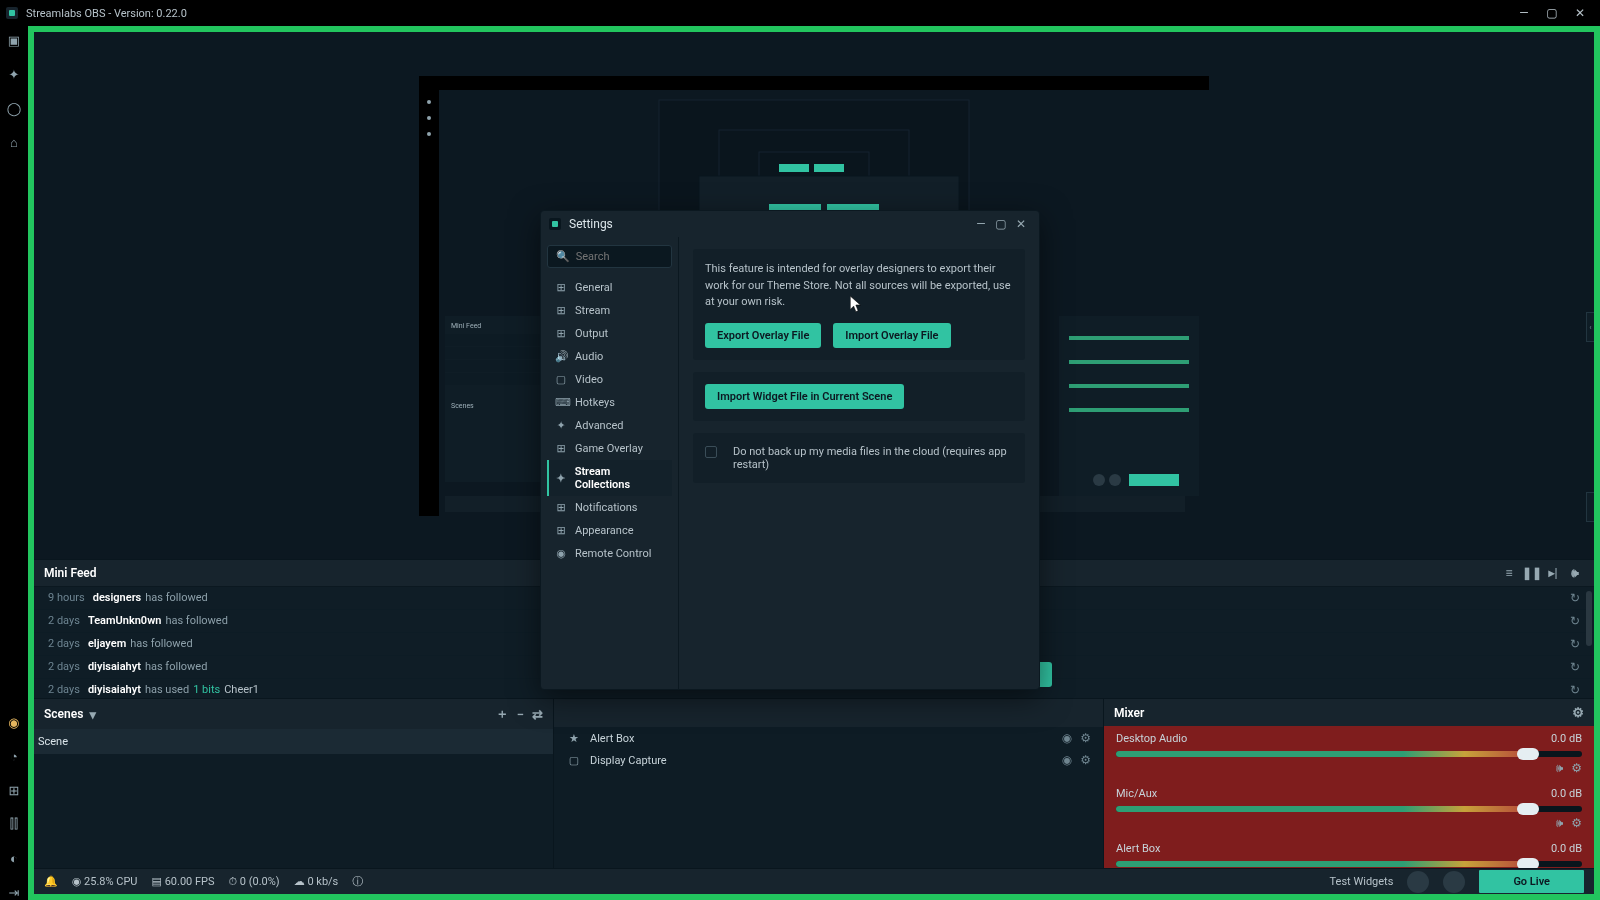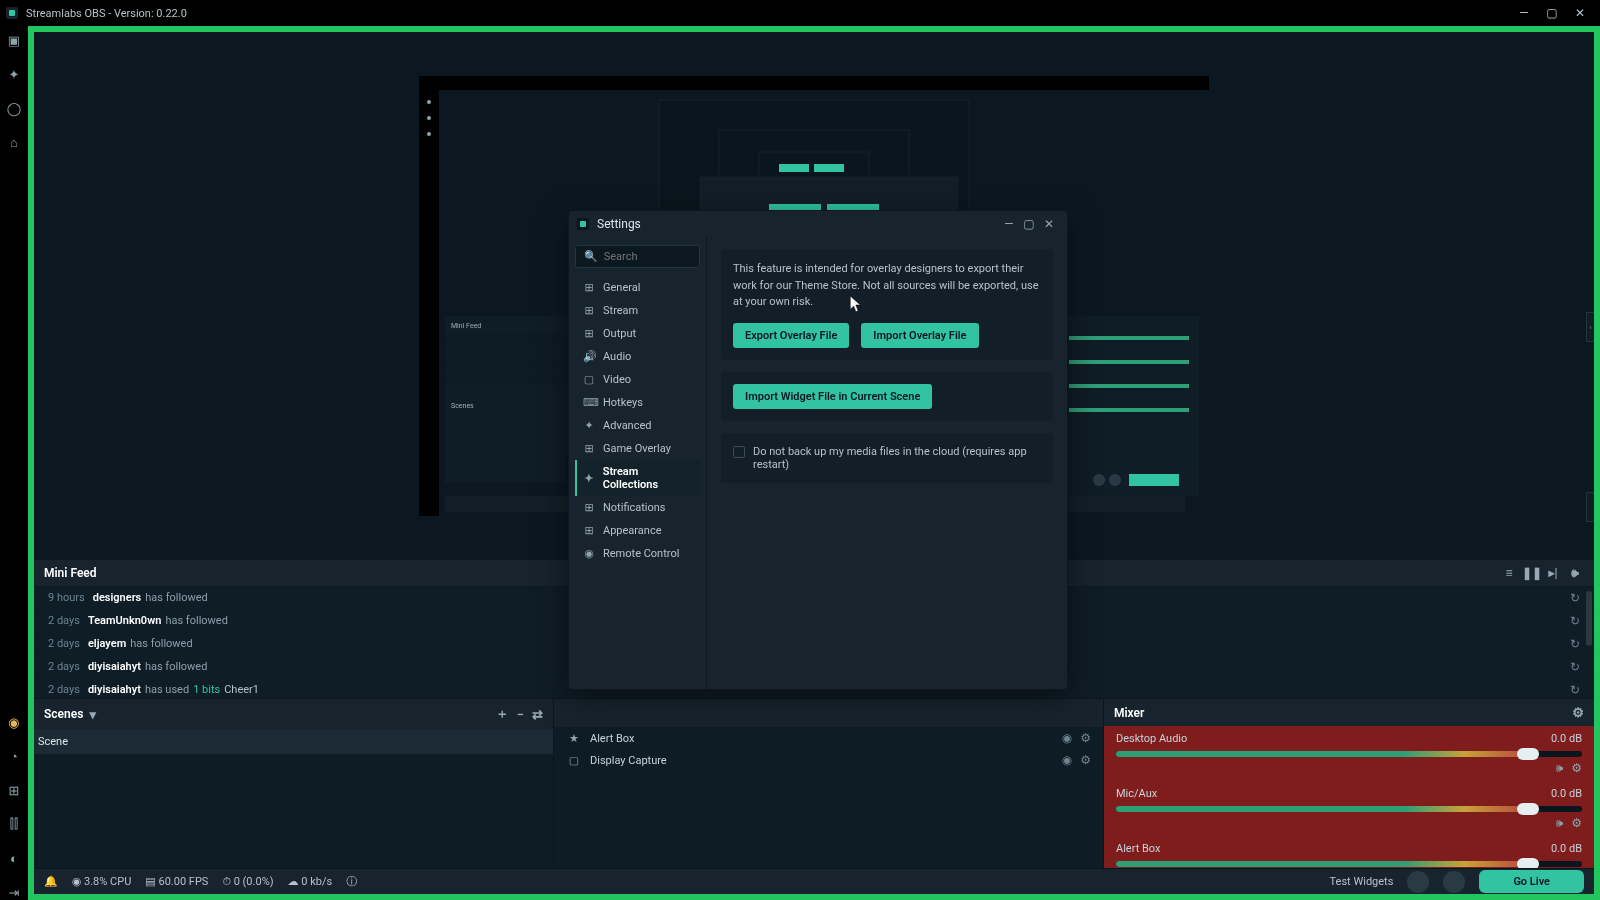--- a/index.html
+++ b/index.html
@@ -61,41 +61,41 @@
 .mixer .mval{color:#c7d3d9}
 .mixer .bar{position:relative;height:6px;background:#09151c;border-radius:3px;margin-top:6px}
 .mixer .bar .fill{position:absolute;left:0;top:0;bottom:0;background:linear-gradient(90deg,#2e9e74 0%,#2e9e74 70%,#c7a23a 85%,#b74b3a 100%);border-radius:3px}
 .mixer .bar .knob{position:absolute;top:-3px;width:22px;height:12px;background:#e5eef2;border-radius:6px}
 .mixer .icons{display:flex;gap:8px;color:#8fa3ad;font-size:12px;margin-top:4px;justify-content:flex-end}
 
 
 .status{height:26px;background:#17242d;border-top:1px solid #09161e;display:flex;align-items:center;padding:0 10px;font-size:11px;color:#b6c2c9;gap:14px}
 .status .sp{flex:1}
 .status .pill{width:22px;height:22px;border-radius:11px;background:#2a3a44;display:inline-block}
-.status .golive{background:#31c3a2;color:#0c1821;padding:5px 34px;border-radius:6px;font-weight:600}
-
-
-.modal{position:absolute;left:568px;top:210px;width:500px;height:480px;background:#17242d;border:1px solid #0b1820;border-radius:4px;box-shadow:0 8px 30px rgba(0,0,0,.5);display:flex;flex-direction:column;z-index:50}
+.status .golive{background:#31c3a2;color:#0c1821;padding:5px 34px;border-radius:1px;font-weight:600}
+
+
+.modal{position:absolute;left:540px;top:210px;width:500px;height:480px;background:#17242d;border:1px solid #0b1820;border-radius:4px;box-shadow:0 8px 30px rgba(0,0,0,.5);display:flex;flex-direction:column;z-index:50}
 .modal .mtitle{display:flex;align-items:center;padding:6px 8px;font-size:12px;color:#dbe5ea}
 .modal .mtitle .mlogo{width:12px;height:12px;background:#09161e;border-radius:2px;margin-right:8px;display:flex;align-items:center;justify-content:center}
 .modal .mtitle .mlogo::after{content:"";width:6px;height:6px;background:#31c3a2;border-radius:1px}
 .modal .mtitle .sp{flex:1}
 .modal .mtitle .wb{width:20px;text-align:center;color:#97a9b2;font-size:12px}
 .modal .mbody{flex:1;display:flex;min-height:0}
 .modal .side{width:138px;border-right:1px solid #0b1820;padding:8px 6px;overflow:auto}
 .modal .search{display:flex;align-items:center;background:#0b1820;border:1px solid #223540;border-radius:3px;padding:4px 8px;font-size:11px;color:#6f8590;margin-bottom:8px}
 .modal .search input{background:transparent;border:none;outline:none;color:#dbe5ea;font-size:11px;flex:1;margin-left:6px}
 .modal .cat{display:flex;align-items:center;padding:5px 6px;font-size:11px;color:#b6c2c9;border-left:2px solid transparent;gap:8px}
 .modal .cat .ci{width:12px;text-align:center;color:#8fa3ad}
 .modal .cat.active{color:#fff;font-weight:600;border-left-color:#31c3a2;background:#13212a}
 .modal .content{flex:1;padding:12px 14px;overflow:auto}
 .modal .card{background:#121f28;border-radius:3px;padding:12px;margin-bottom:12px}
 .modal .desc{font-size:11px;color:#b6c2c9;line-height:1.5;margin-bottom:12px}
 .modal .btn{display:inline-block;background:#31c3a2;color:#0c1821;font-size:11px;font-weight:600;padding:6px 12px;border-radius:3px;margin-right:8px}
-.modal .chk{display:flex;align-items:flex-start;font-size:11px;color:#b6c2c9;gap:8px}
+.modal .chk{display:flex;align-items:flex-start;font-size:11px;color:#b6c2c9;gap:16px}
 .modal .chk .box{width:12px;height:12px;border:1px solid #3a4d58;border-radius:2px;flex:none;margin-top:1px}
 .donebtn{position:absolute;right:548px;bottom:213px;background:#31c3a2;color:#0c1821;font-size:11px;font-weight:600;padding:6px 14px;border-radius:3px;z-index:49}
 
 
 .cursor{position:absolute;left:850px;top:296px;z-index:60;pointer-events:none}
 .cursor svg{width:14px;height:18px;fill:#fff;stroke:#000;stroke-width:.5}
 
 
 .collapse{position:absolute;right:0;top:280px;width:8px;height:30px;background:#0f1d26;border:1px solid #223540;border-right:none;z-index:40;display:flex;align-items:center;justify-content:center;color:#6f8590;font-size:8px}
 .collapse2{position:absolute;right:0;top:460px;width:8px;height:30px;background:#0f1d26;border:1px solid #223540;border-right:none;z-index:40}
@@ -305,21 +305,21 @@
               <div class="knob" style="left:86%"></div>
             </div>
 
         </div>
       </div>
     </div>
   </div>
 
   <div class="status">
     <span>🔔</span>
-    <span>◉ <span>3.8% CPU</span></span>
+    <span>◉ <span>25.8% CPU</span></span>
     <span>▤ <span>60.00 FPS</span></span>
     <span>⏱ <span>0 (0.0%)</span></span>
     <span>☁ <span>0 kb/s</span></span>
     <span>ⓘ</span>
     <div class="sp"></div>
     <span>Test Widgets</span>
     <span class="pill"></span>
     <span class="pill"></span>
     <span class="golive">Go Live</span>
   </div>

